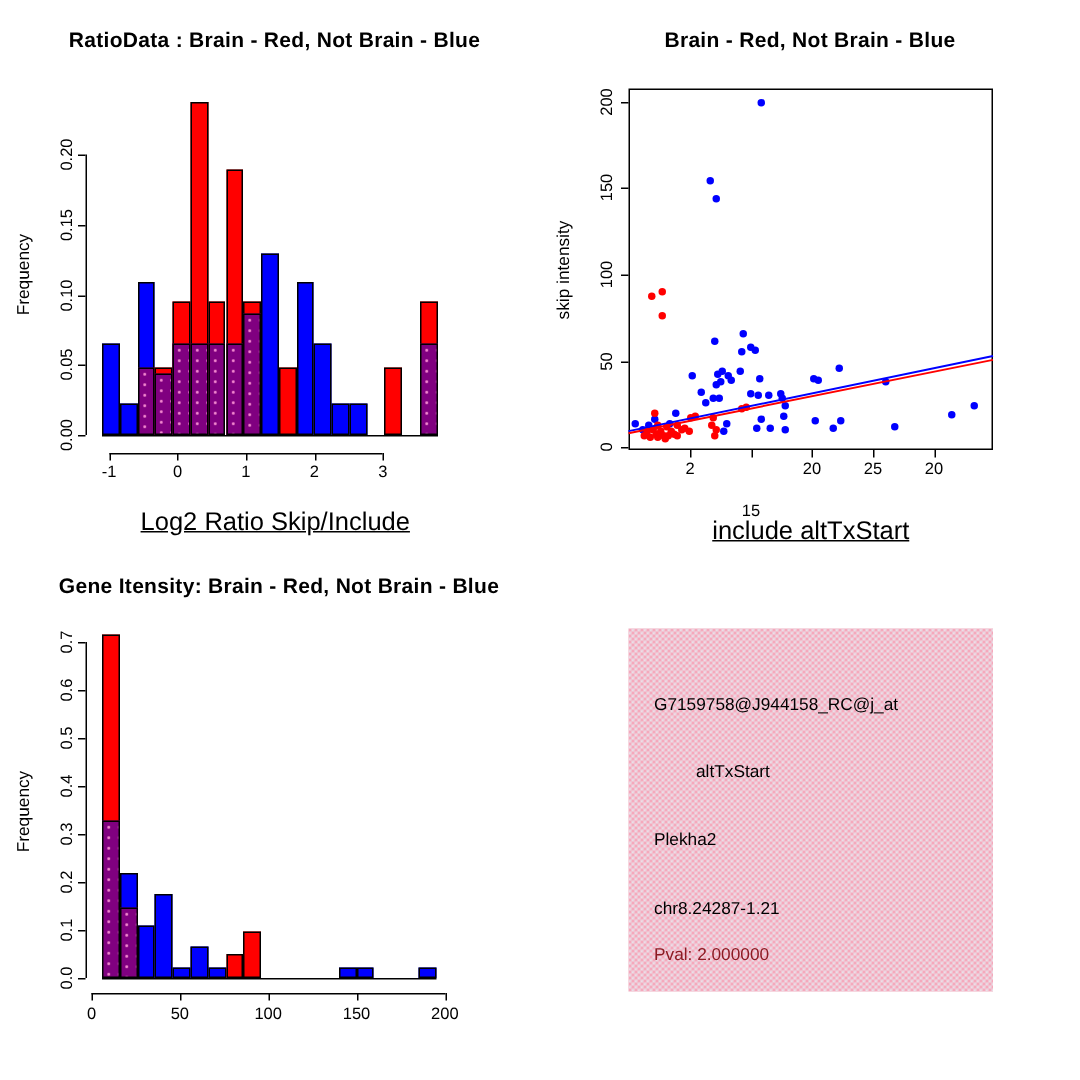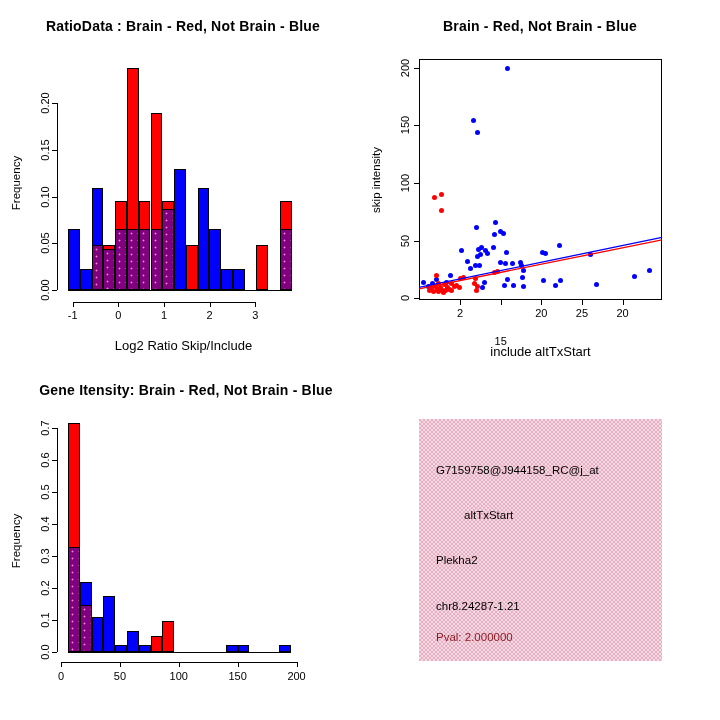--- a/index.html
+++ b/index.html
@@ -1,20 +1,20 @@
 <!DOCTYPE html>
 <html><head>
 <meta charset="utf-8">
 <style>
   html,body{margin:0;padding:0;background:#ffffff;}
   #canvas{position:relative;width:720px;height:720px;background:#ffffff;
           font-family:"Liberation Sans",sans-serif;overflow:hidden;color:#000;}
   .panel-title{position:absolute;font-weight:bold;font-size:14px;letter-spacing:.2px;
                text-align:center;white-space:nowrap;}
-  .axis-label-h{position:absolute;font-size:13px;text-align:center;}
+  .axis-label-h{position:absolute;font-size:17px;text-align:center;text-decoration:underline;}
   .axis-label-v{position:absolute;font-size:11.5px;white-space:nowrap;
                 transform:translate(-50%,-50%) rotate(-90deg);}
   .chart-layer{position:absolute;left:0;top:0;width:720px;height:720px;}
   .tick-label{position:absolute;font-size:11px;white-space:nowrap;}
   .bar{position:absolute;border:1px solid #000;box-sizing:border-box;}
   .overlap-bar{background-image:radial-gradient(circle, rgba(255,150,215,.9) .7px, rgba(0,0,0,0) 1.2px);
                background-size:7px 7px;}
   .dot{position:absolute;width:5px;height:5px;border-radius:50%;}
   #info-box{position:absolute;left:419px;top:419px;width:243px;height:242px;
             background-color:#F5A9BC;

